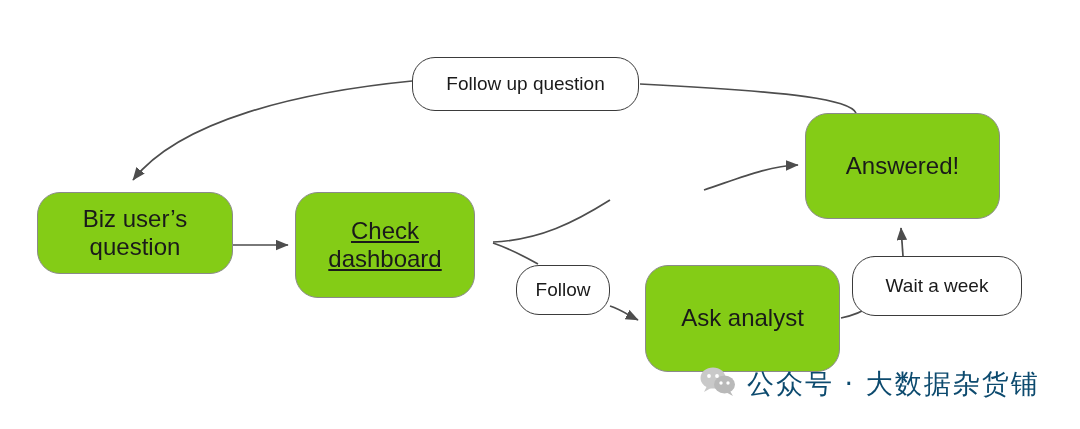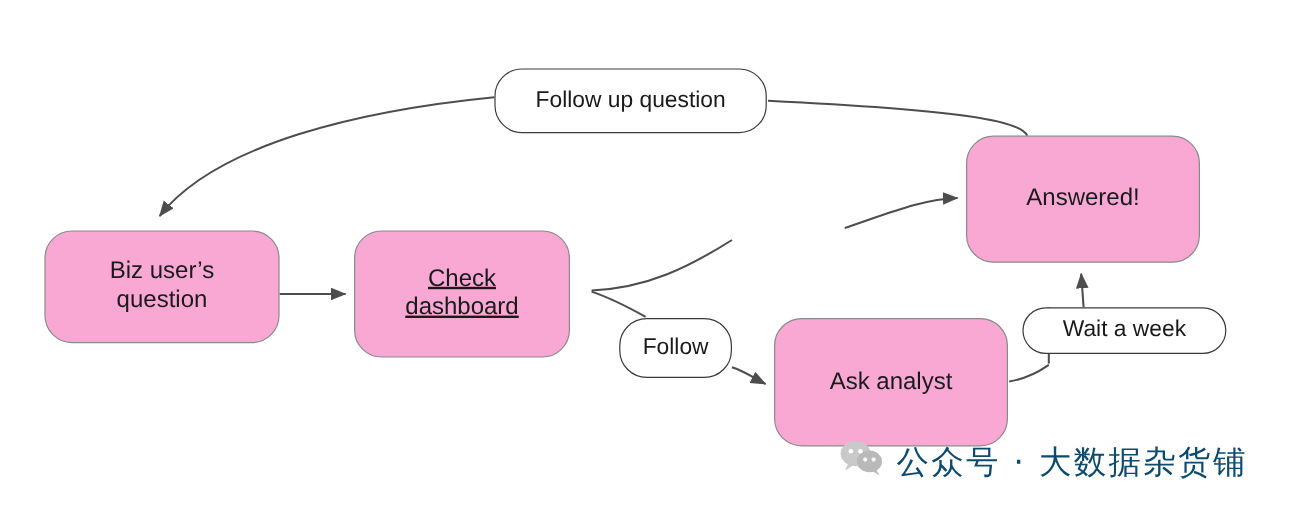--- a/index.html
+++ b/index.html
@@ -28,23 +28,23 @@
     box-sizing: border-box;
     display: flex;
     align-items: center;
     justify-content: center;
     text-align: center;
     color: #1a1a1a;
     line-height: 1.18;
     border-radius: 23px;
   }
   .node.process {
-    background: #f9a8d4;
+    background: #84cc16;
     border: 1.6px solid #8a8a8a;
-    font-size: 20px;
+    font-size: 24px;
   }
   .node.label {
     background: #ffffff;
     border: 1.8px solid #3b3b3b;
     font-size: 19px;
   }
   .node-text {
     white-space: pre-line;
     padding: 0 6px;
   }
@@ -90,21 +90,21 @@
     <path d="M841,318 C862,314 872,305 874,304" fill="none" stroke="#4d4d4d" stroke-width="1.7"></path>
     <path d="M874,303 L874,256" fill="none" stroke="#4d4d4d" stroke-width="1.7"></path>
 
     <path d="M903,256 L901,228" fill="none" stroke="#4d4d4d" stroke-width="1.7" marker-end="url(#arrowhead)"></path>
 
     <path d="M856,113 C850,100 800,92 640,84" fill="none" stroke="#4d4d4d" stroke-width="1.7"></path>
 
     <path d="M412,81 C300,92 180,120 133,180" fill="none" stroke="#4d4d4d" stroke-width="1.7" marker-end="url(#arrowhead)"></path>
   </svg>
 
-  <div class="node process" style="left:37px; top:192px; width:196px; height:94px;">
+  <div class="node process" style="left:37px; top:192px; width:196px; height:82px;">
     <span class="node-text">Biz user’s
 question</span>
   </div>
 
   <div class="node process" style="left:295px; top:192px; width:180px; height:106px;text-decoration:underline;">
     <span class="node-text">Check
 dashboard</span>
   </div>
 
   <div class="node process" style="left:805px; top:113px; width:195px; height:106px;">
@@ -117,21 +117,21 @@
 
   <div class="node label" style="left:412px; top:57px; width:227px; height:54px;">
     <span class="node-text">Follow up question</span>
   </div>
 
 
   <div class="node label" style="left:516px; top:265px; width:94px; height:50px;">
     <span class="node-text">Follow</span>
   </div>
 
-  <div class="node label" style="left:852px; top:256px; width:170px; height:39px;">
+  <div class="node label" style="left:852px; top:256px; width:170px; height:60px;">
     <span class="node-text">Wait a week</span>
   </div>
 
   <div id="watermark">
     <span style="display:inline-block;">
       <svg width="36" height="30" viewBox="0 0 36 30" aria-hidden="true">
         <ellipse cx="13" cy="12" rx="12.5" ry="10.5" fill="#c9c9c9"></ellipse>
         <path d="M7,20 L4,26 L11,22 z" fill="#c9c9c9"></path>
         <ellipse cx="24.5" cy="18.5" rx="10.5" ry="9" fill="#b9b9b9"></ellipse>
         <path d="M30,25 L33,30 L26.5,26.5 z" fill="#b9b9b9"></path>

